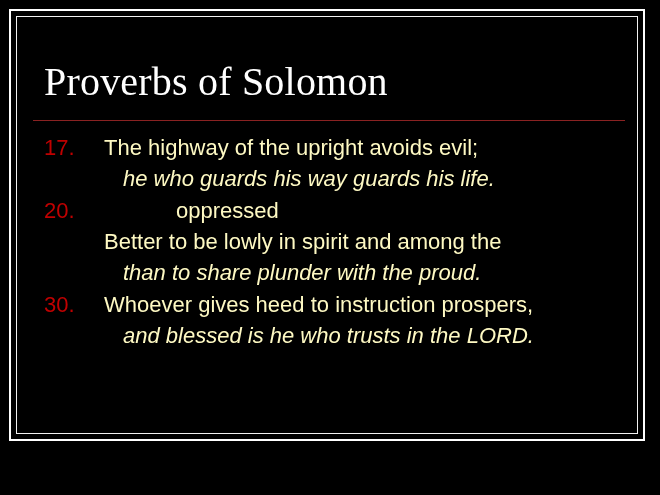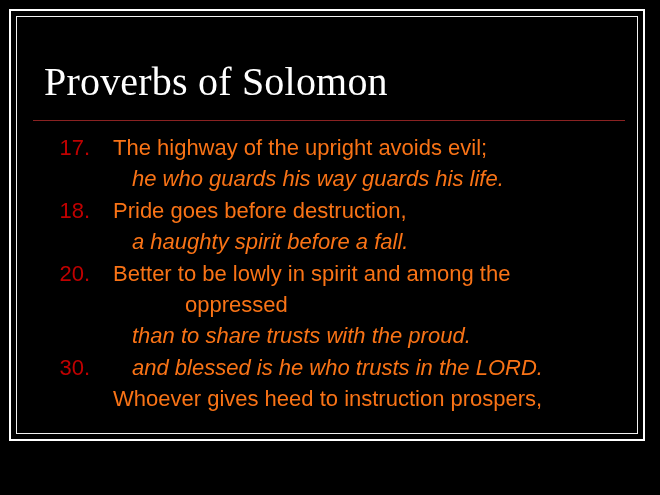--- a/index.html
+++ b/index.html
@@ -85,38 +85,37 @@
     position: relative;
     display: block;
     margin: 0 0 1px 0;
   }
 
   .item-number {
     position: absolute;
     left: 11px;
     top: 0;
     width: 46px;
-    text-align: right;
+    text-align: left;
     font-size: 22px;
     line-height: 31px;
     color: #c00000;
     font-family: "Liberation Sans", sans-serif;
   }
 
   .item-lines {
     margin-left: 71px;
   }
 
   .item-line {
     font-size: 22px;
     line-height: 31px;
-    color: #f97316;
+    color: #fef9c3;
     white-space: nowrap;
     font-family: "Liberation Sans", sans-serif;
-    margin-left: 9px;
   }
 
   .item-line.indent-1 { padding-left: 19px; font-style: italic; }
   .item-line.indent-2 { padding-left: 72px; }
 </style>
 </head>
 <body>
 
 <div id="slide">
 
@@ -129,36 +128,29 @@
 
   <div class="proverb-list">
       <div class="proverb-item">
         <div class="item-number">17.</div>
         <div class="item-lines">
           <div class="item-line">The highway of the upright avoids evil;</div>
           <div class="item-line indent-1">he who guards his way guards his life.</div>
         </div>
       </div>
       <div class="proverb-item">
-        <div class="item-number">18.</div>
-        <div class="item-lines">
-          <div class="item-line">Pride goes before destruction,</div>
-          <div class="item-line indent-1">a haughty spirit before a fall.</div>
-        </div>
-      </div>
-      <div class="proverb-item">
         <div class="item-number">20.</div>
         <div class="item-lines">
+          <div class="item-line indent-2">oppressed</div>
           <div class="item-line">Better to be lowly in spirit and among the</div>
-          <div class="item-line indent-2">oppressed</div>
-          <div class="item-line indent-1">than to share trusts with the proud.</div>
+          <div class="item-line indent-1">than to share plunder with the proud.</div>
         </div>
       </div>
       <div class="proverb-item">
         <div class="item-number">30.</div>
         <div class="item-lines">
+          <div class="item-line">Whoever gives heed to instruction prospers,</div>
           <div class="item-line indent-1">and blessed is he who trusts in the LORD.</div>
-          <div class="item-line">Whoever gives heed to instruction prospers,</div>
         </div>
       </div>
     </div>
 
 </div>
 
 </body></html>

